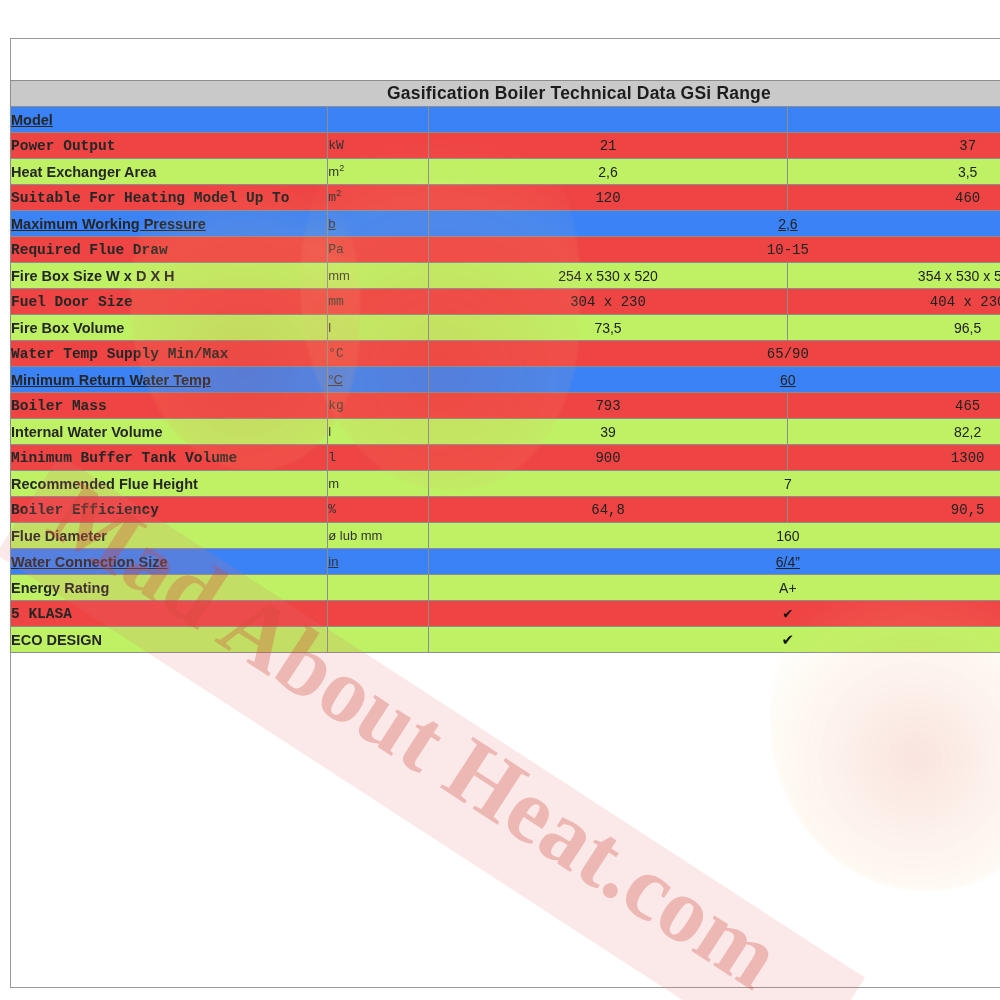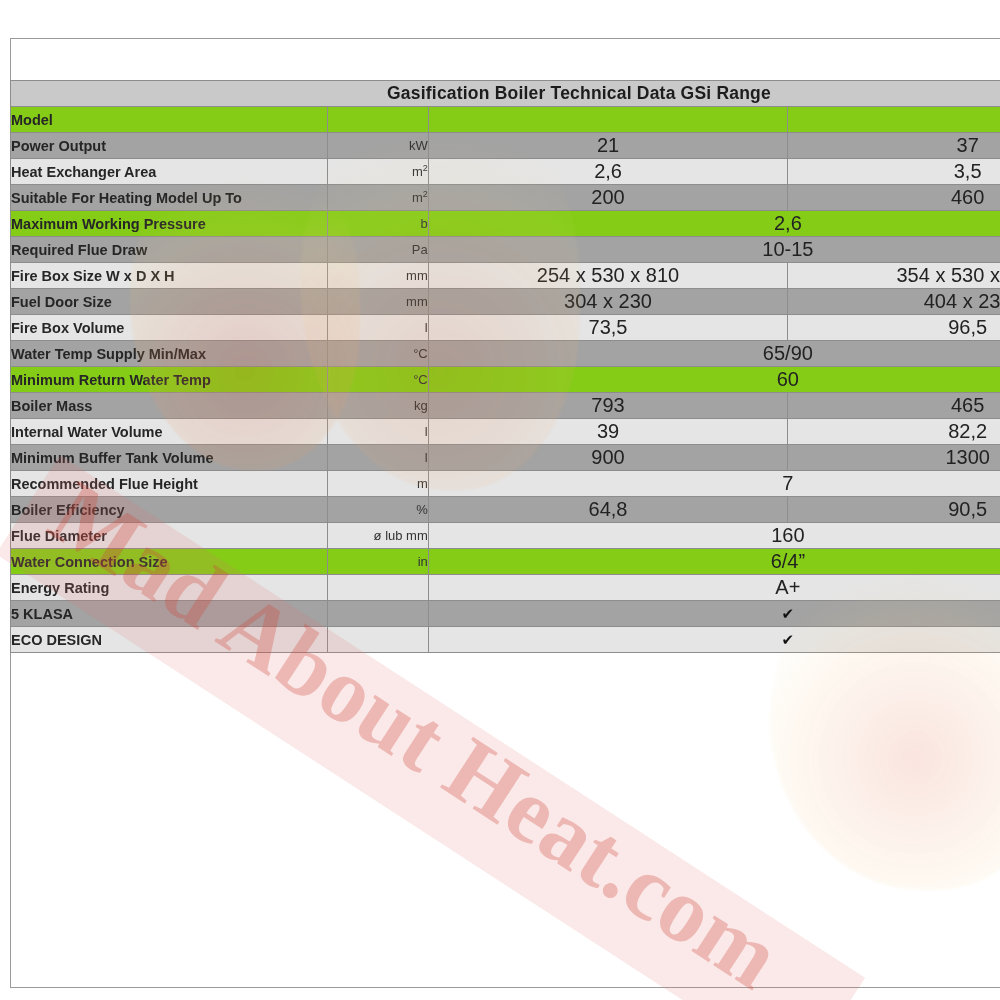--- a/index.html
+++ b/index.html
@@ -93,32 +93,32 @@
   .lbl {
     width: 300px;
     padding-left: 8px;
     text-align: left;
     font-weight: bold;
     font-size: 14.5px;
     color: #262626;
   }
   .unit {
     width: 95px;
-    text-align: right;
+    text-align: left;
     font-size: 13px;
     color: #333;
   }
   .val {
     text-align: center;
-    font-size: 20px;
+    font-size: 14px;
     color: #222;
   }
-  .row-grey  td { background: #a3a3a3; }
-  .row-light td { background: #84cc16; }
-  .row-white td { background: #e5e5e5; margin-top: 36px; }
+  .row-grey  td { background: #ef4444; font-family: Liberation Mono, monospace; }
+  .row-light td { background: #3b82f6; text-decoration: underline; }
+  .row-white td { background: #bef264; margin-top: 36px; }
 
   .tall td { height: 31px; }
   .xtall td { height: 38px; }
 
   .check {
     font-size: 15px;
     color: #111;
   }
   sup { font-size: 9px; vertical-align: super; }
 
@@ -176,37 +176,37 @@
           </tr>
           <tr class="row-white">
             <td class="lbl">Heat Exchanger Area</td>
             <td class="unit">m<sup>2</sup></td>
             <td class="val">2,6</td>
             <td class="val">3,5</td>
           </tr>
           <tr class="row-grey tall">
             <td class="lbl">Suitable For Heating Model Up To</td>
             <td class="unit">m<sup>2</sup></td>
-            <td class="val">200</td>
+            <td class="val">120</td>
             <td class="val">460</td>
           </tr>
           <tr class="row-light">
             <td class="lbl">Maximum Working Pressure</td>
             <td class="unit">b</td>
             <td class="val" colspan="2">2,6</td>
           </tr>
           <tr class="row-grey">
             <td class="lbl">Required Flue Draw</td>
             <td class="unit">Pa</td>
             <td class="val" colspan="2">10-15</td>
           </tr>
           <tr class="row-white tall">
             <td class="lbl">Fire Box Size W x D X H</td>
             <td class="unit">mm</td>
-            <td class="val">254 x 530 x 810</td>
+            <td class="val">254 x 530 x 520</td>
             <td class="val">354 x 530 x 520</td>
           </tr>
           <tr class="row-grey">
             <td class="lbl">Fuel Door Size</td>
             <td class="unit">mm</td>
             <td class="val">304 x 230</td>
             <td class="val">404 x 230</td>
           </tr>
           <tr class="row-white tall">
             <td class="lbl">Fire Box Volume</td>

